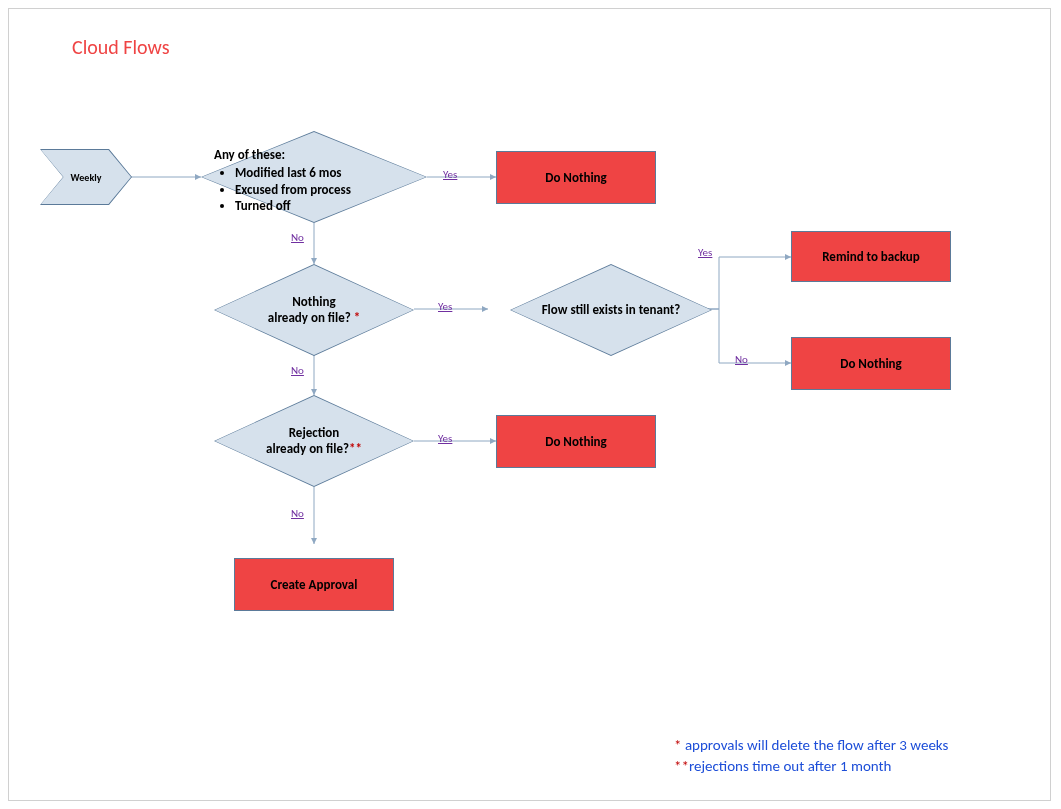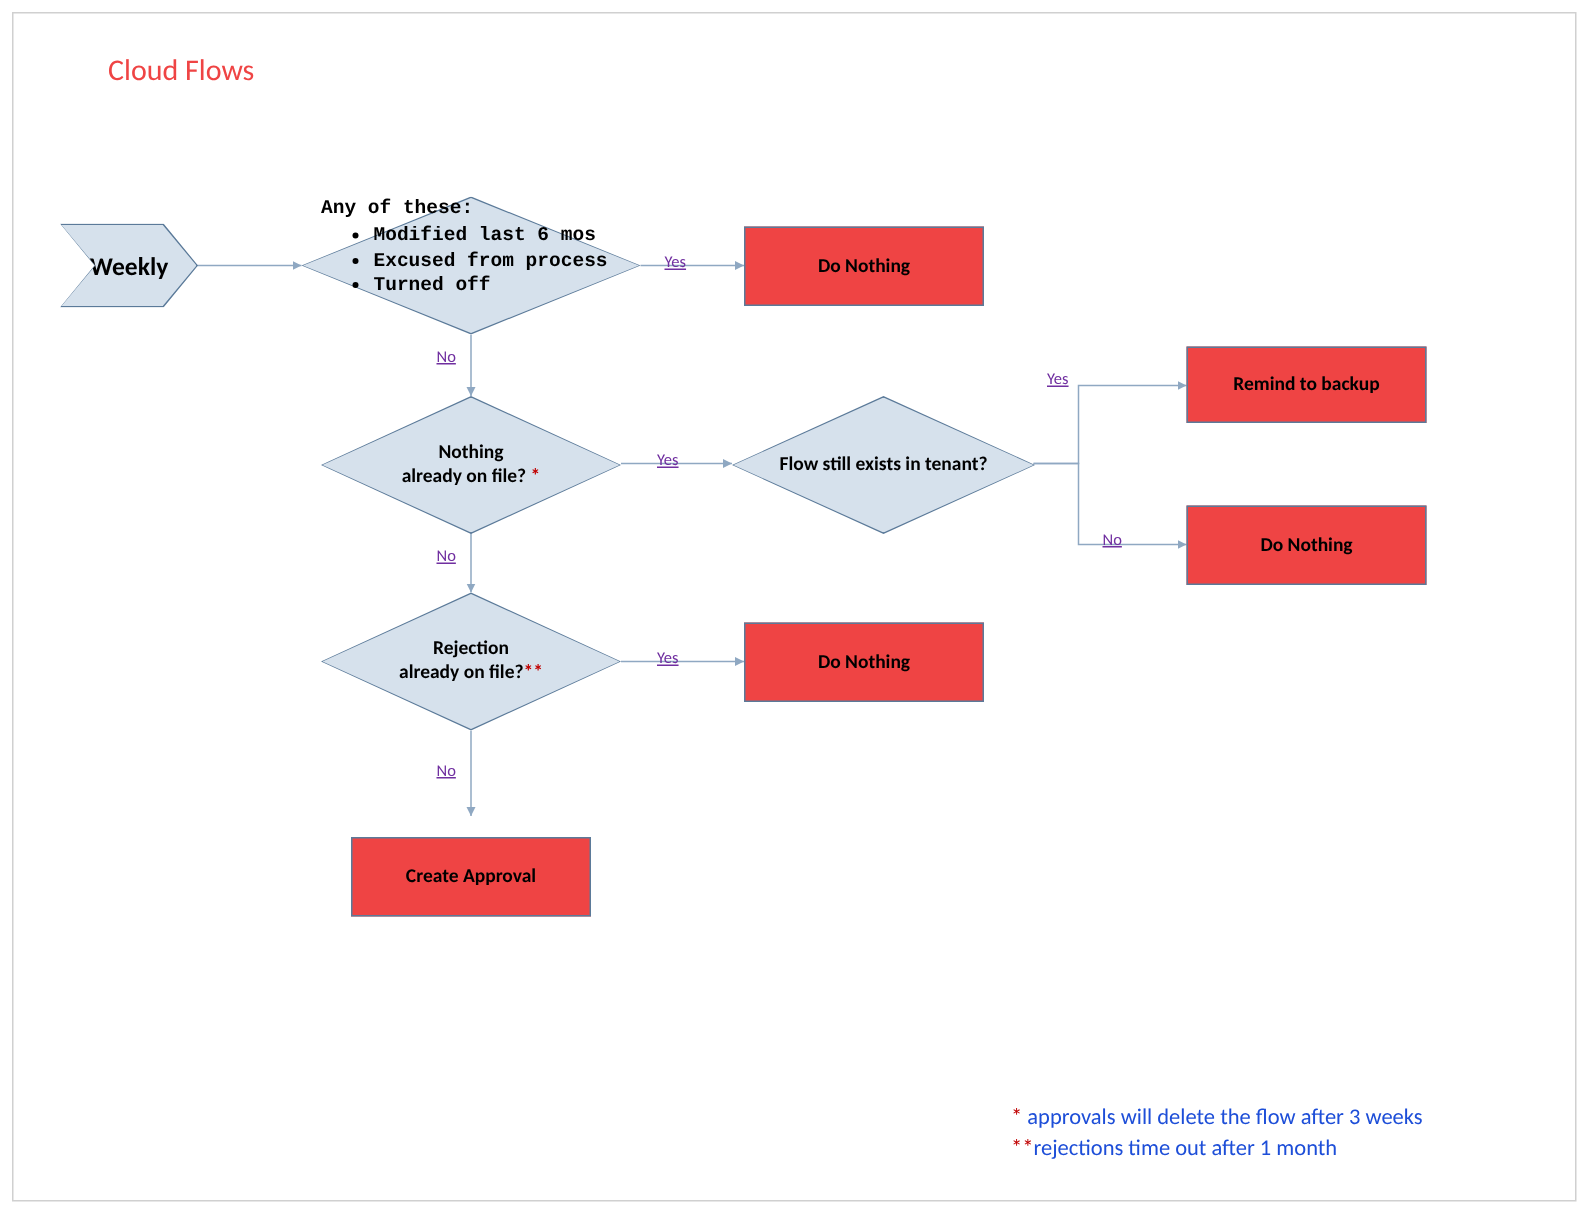--- a/index.html
+++ b/index.html
@@ -43,21 +43,21 @@
   .chevron-fill {
     position: absolute;
     inset: 1px;
     background: #D6E1EC;
     clip-path: polygon(0% 0%, 75% 0%, 100% 50%, 75% 100%, 0% 100%, 25% 50%);
     display: flex;
     align-items: center;
     justify-content: center;
     font-weight: bold;
     color: #000;
-    font-size: 17px;
+    font-size: 10px;
   }
   .diamond-wrap {
     position: absolute;
   }
   .diamond-border {
     position: absolute;
     inset: 0;
     background: #5B7A99;
     clip-path: polygon(50% 0%, 100% 50%, 50% 100%, 0% 50%);
   }
@@ -100,21 +100,21 @@
     color: #702FA0;
     text-decoration: underline;
   }
   .bullets {
     text-align: left;
     font-size: 13px;
     font-weight: bold;
     line-height: 1.25;
   }
   .bullets ul {
-    margin: 2px 0 0 35px;
+    margin: 2px 0 0 21px;
     padding: 0;
   }
   .bullets li {
     font-weight: bold;
   }
   .red { color: #C00000; }
   .footnote {
     position: absolute;
     font-size: 15px;
   }
@@ -165,21 +165,21 @@
     <div class="chevron-fill">
         <span>Weekly</span>
       </div>
   </div>
 
   <div class="diamond-wrap" style="left:192px; top:122px; width:226px; height:92px;">
     <div class="diamond-border"></div>
     <div class="diamond-fill"></div>
   </div>
 
-  <div class="shape" style="left:205px; top:122px; width:220px;font-family:Liberation Mono, monospace;">
+  <div class="shape" style="left:205px; top:138px; width:220px;">
     <div class="bullets">
       <span>Any of these:</span>
       <ul>
         <li>Modified last 6 mos</li>
         <li>Excused from process</li>
         <li>Turned off</li>
       </ul>
     </div>
   </div>
 
@@ -191,21 +191,21 @@
     <div class="diamond-border"></div>
     <div class="diamond-fill"></div>
     <div class="diamond-label">
         <div class="inner">
       <span>Nothing</span><br>
       <span>already on file? </span><span class="red">*</span>
     </div>
       </div>
   </div>
 
-  <div class="diamond-wrap" style="left:479px; top:255px; width:202px; height:92px;text-decoration:underline;">
+  <div class="diamond-wrap" style="left:501px; top:255px; width:202px; height:92px;text-decoration:underline;">
     <div class="diamond-border"></div>
     <div class="diamond-fill"></div>
     <div class="diamond-label">
         <div class="inner">Flow still exists in tenant?</div>
       </div>
   </div>
 
   <div class="shape rect" style="left:782px; top:222px; width:160px; height:51px;">
     <span>Remind to backup</span>
   </div>

